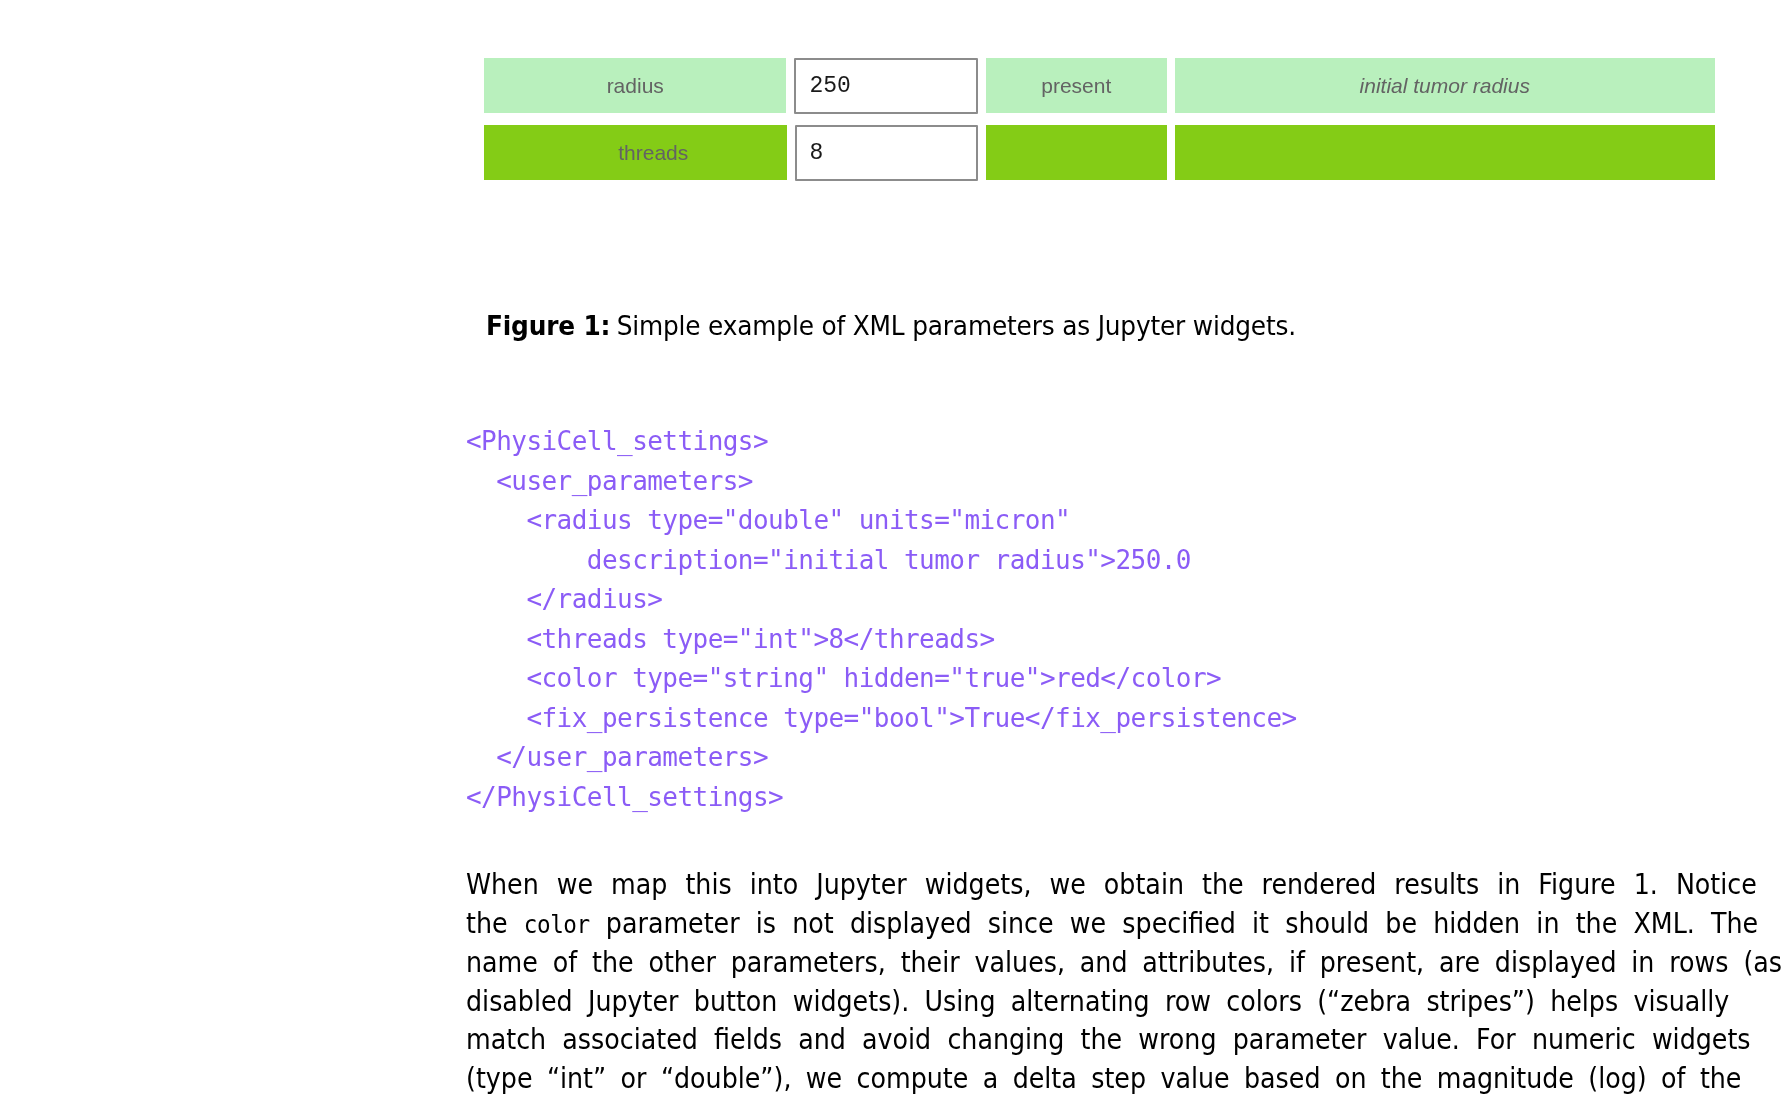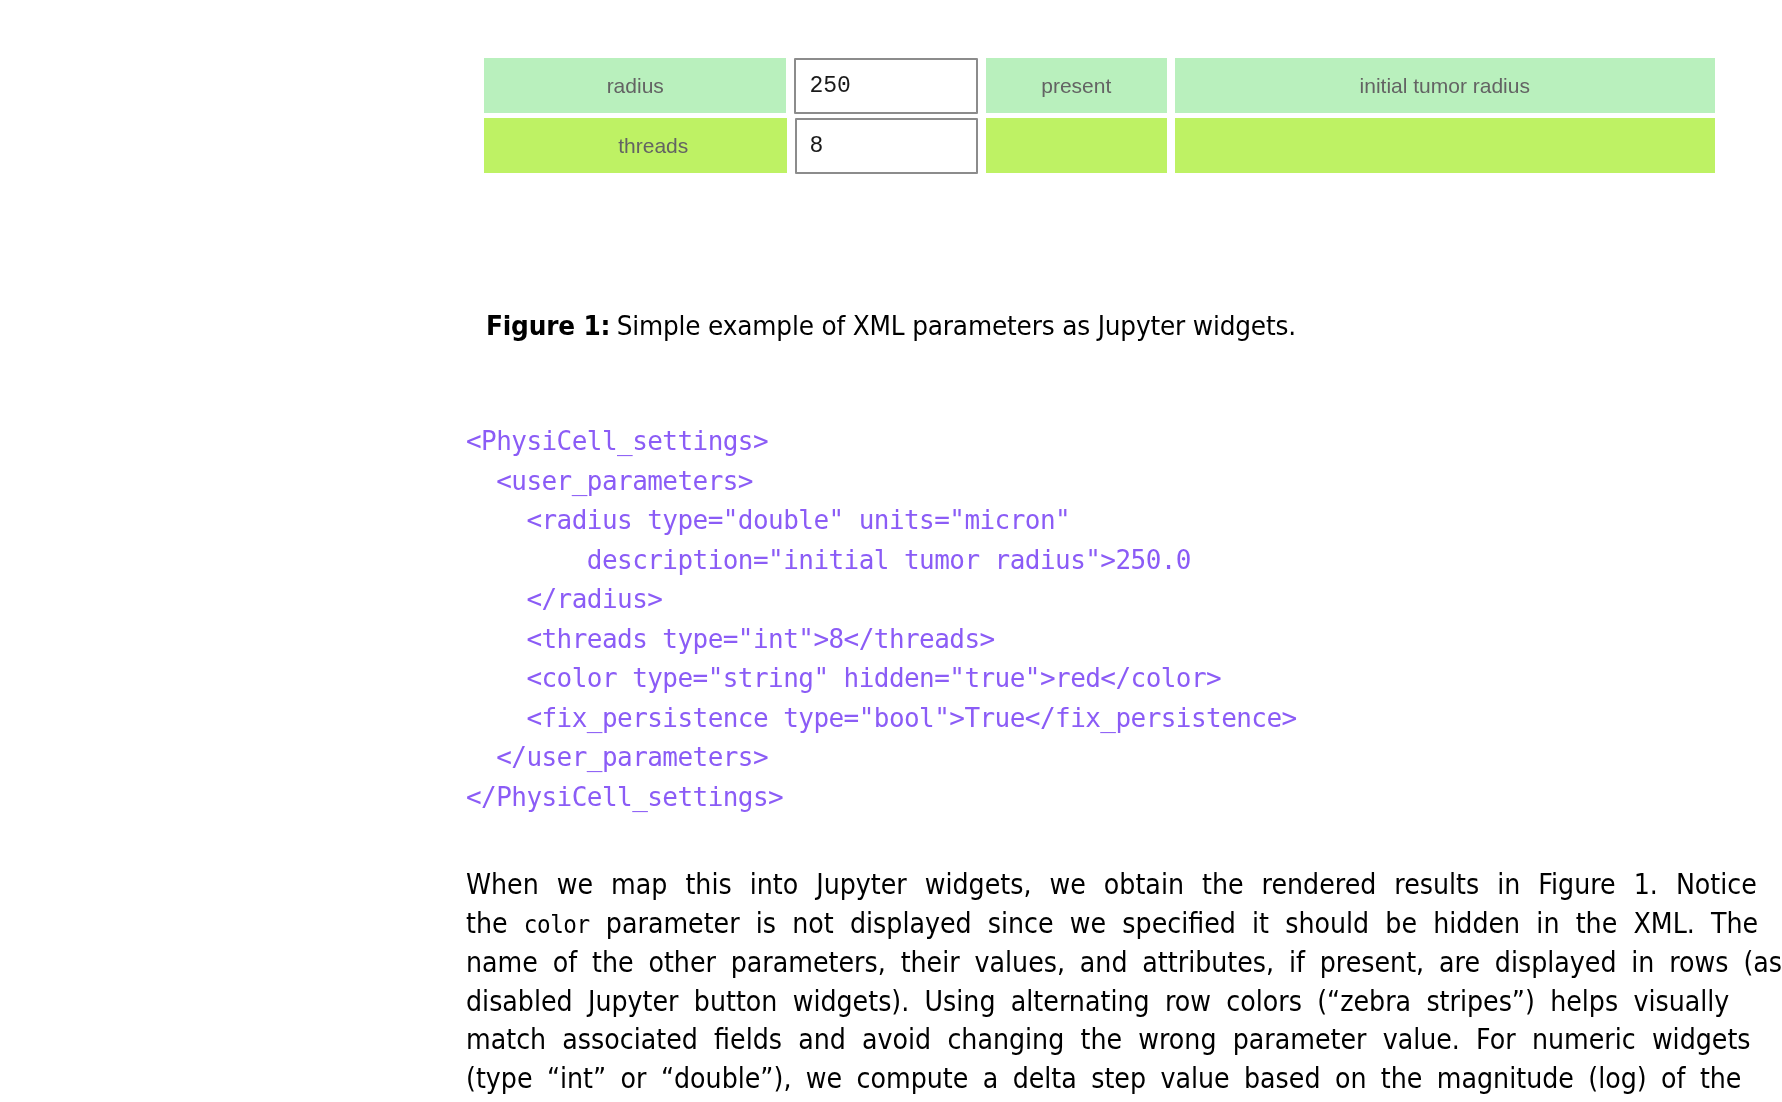--- a/index.html
+++ b/index.html
@@ -19,42 +19,42 @@
   
   #widget-figure {
     position: absolute;
     left: 484px;
     top: 58px;
     width: 1231px;
   }
   .widget-row {
     display: flex;
     align-items: stretch;
-    margin-bottom: 5px;
+    margin-bottom: 12px;
     height: 55px;
   }
   .wcell {
     display: flex;
     align-items: center;
     justify-content: center;
     font-family: "Liberation Sans", sans-serif;
     font-size: 21px;
     color: #636363;
     box-sizing: border-box;
     overflow: hidden;
     white-space: nowrap;
   }
   .wcell.green  { background: #b9f0bd; }
-  .wcell.tan    { background: #bef264; padding-left: 36px; }
+  .wcell.tan    { background: #84cc16; padding-left: 36px; }
 
   .col-name  { width: 305px; margin-right: 8px; }
   .col-name.narrow { width: 303px; margin-right: 10px; }
   .col-value { width: 185px; margin-right: 8px; }
   .col-units { width: 182px; margin-right: 8px; }
-  .col-desc  { width: 545px; }
+  .col-desc  { width: 545px; font-style: italic; }
 
   .wcell.valuefield {
     background: #ffffff;
     border: 2px solid #8c8c8c;
     justify-content: flex-start;
     padding-left: 13px;
     font-size: 23px;
     color: #1a1a1a;
     font-family: Liberation Mono, monospace;
     height: 56px;

